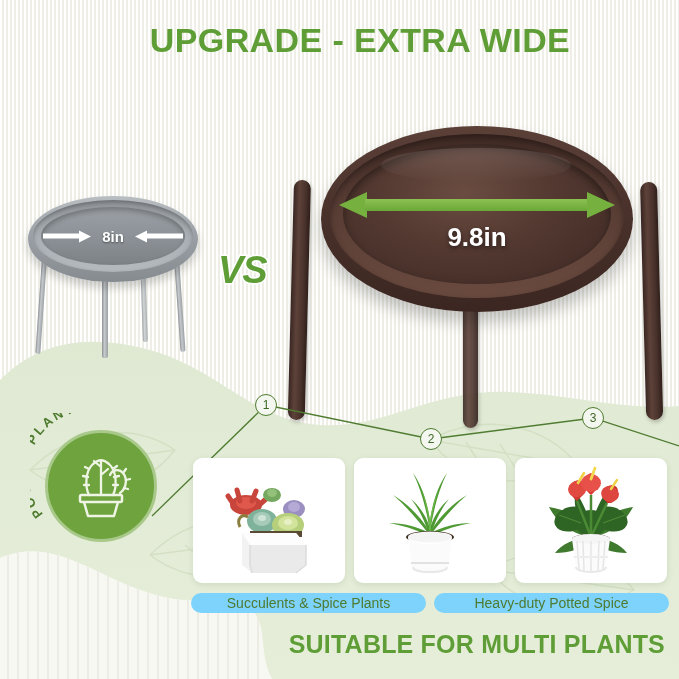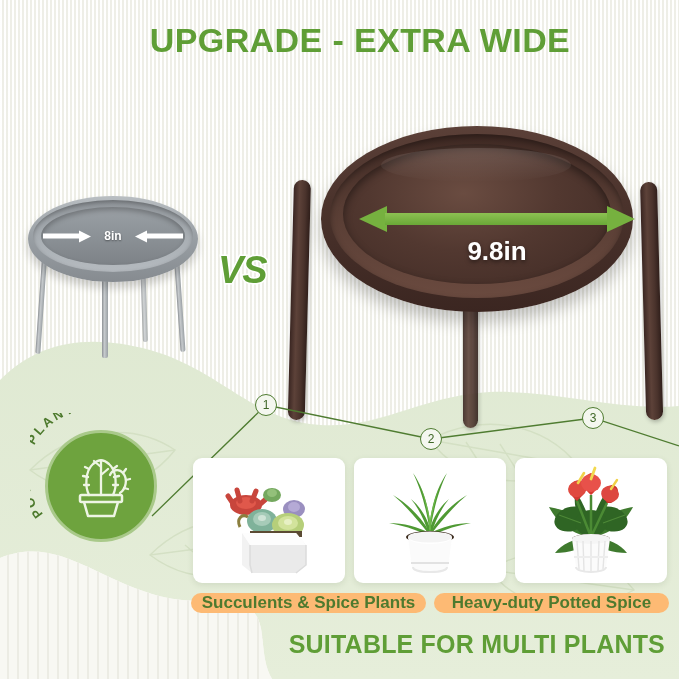--- a/index.html
+++ b/index.html
@@ -68,21 +68,21 @@
   .sv-tray-inner{
     position:absolute;left:13px;top:11px;width:144px;height:58px;border-radius:50%;
     background:linear-gradient(180deg,#9ba0a5 0%,#8a9095 55%,#7d8287 100%);
     box-shadow:inset 0 3px 5px rgba(0,0,0,.25);
   }
   .sv-dim{
     position:absolute;left:13px;top:27px;width:144px;height:26px;
     display:flex;align-items:center;justify-content:center;
   }
   .sv-dim-label{
-    font-size:12px;font-weight:bold;color:#fff;position:relative;z-index:3;
+    font-size:15px;font-weight:bold;color:#fff;position:relative;z-index:3;
     text-shadow:0 1px 2px rgba(0,0,0,.45);
   }
   .arrow-w{position:absolute;top:50%;transform:translateY(-50%);height:11px;}
   .arrow-w .shaft{position:absolute;top:3px;height:5px;background:#fff;}
   .arrow-w .head{position:absolute;top:0;width:0;height:0;border-top:6px solid transparent;border-bottom:6px solid transparent;}
   .aw-left{left:2px;width:48px;}
   .aw-left .shaft{left:0;width:38px;}
   .aw-left .head{left:36px;border-left:12px solid #fff;}
   .aw-right{right:2px;width:48px;}
   .aw-right .shaft{right:0;width:38px;}
@@ -111,21 +111,21 @@
   .bn-inner{
     position:absolute;left:22px;top:18px;width:268px;height:140px;border-radius:50%;
     background:radial-gradient(ellipse at 45% 35%,#6a4c41 0%,#523830 45%,#3f2a24 100%);
     box-shadow:inset 0 4px 9px rgba(0,0,0,.42);
   }
   .bn-gloss{
     position:absolute;left:60px;top:22px;width:190px;height:34px;border-radius:50%;
     background:linear-gradient(180deg,rgba(255,255,255,.13),rgba(255,255,255,0));
   }
   .bn-dim{
-    position:absolute;left:36px;top:74px;width:312px;height:86px;margin-left:20px;
+    position:absolute;left:36px;top:60px;width:312px;height:86px;
   }
   .arrow-g{position:absolute;left:18px;right:18px;top:14px;height:26px;}
   .arrow-g .g-shaft{
     position:absolute;left:26px;right:26px;top:7px;height:12px;
     background:linear-gradient(180deg,#8cc152,#6aa837);
   }
   .arrow-g .g-head{position:absolute;top:0;width:0;height:0;border-top:13px solid transparent;border-bottom:13px solid transparent;}
   .arrow-g .g-head.gl{left:0;border-right:28px solid #76b13f;}
   .arrow-g .g-head.gr{right:0;border-left:28px solid #76b13f;}
   .bn-dim-label{
@@ -165,23 +165,23 @@
   .card{
     width:152px;height:125px;background:#fff;border-radius:9px;
     box-shadow:0 2px 6px rgba(60,80,40,.12);
     position:relative;overflow:hidden;
   }
   .card-art{position:absolute;inset:0;display:flex;align-items:flex-end;justify-content:center;padding-bottom:8px;box-sizing:border-box;}
   .card-art svg{display:block;}
 
   .pills{position:absolute;left:191px;top:593px;width:478px;height:20px;z-index:7;display:flex;gap:8px;}
   .pill{
-    flex:1;height:20px;border-radius:10px;background:#fdba74;
+    flex:1;height:20px;border-radius:10px;background:#7dd3fc;
     display:flex;align-items:center;justify-content:center;
-    font-size:17px;color:#4e7a2f;white-space:nowrap;font-weight:bold;
+    font-size:14px;color:#4e7a2f;white-space:nowrap;
   }
 
   
   .tagline{
     position:absolute;right:14px;bottom:20px;z-index:9;
     font-size:25px;font-weight:bold;color:#5f9e36;letter-spacing:.2px;
   }
 </style>
 </head>
 <body>

